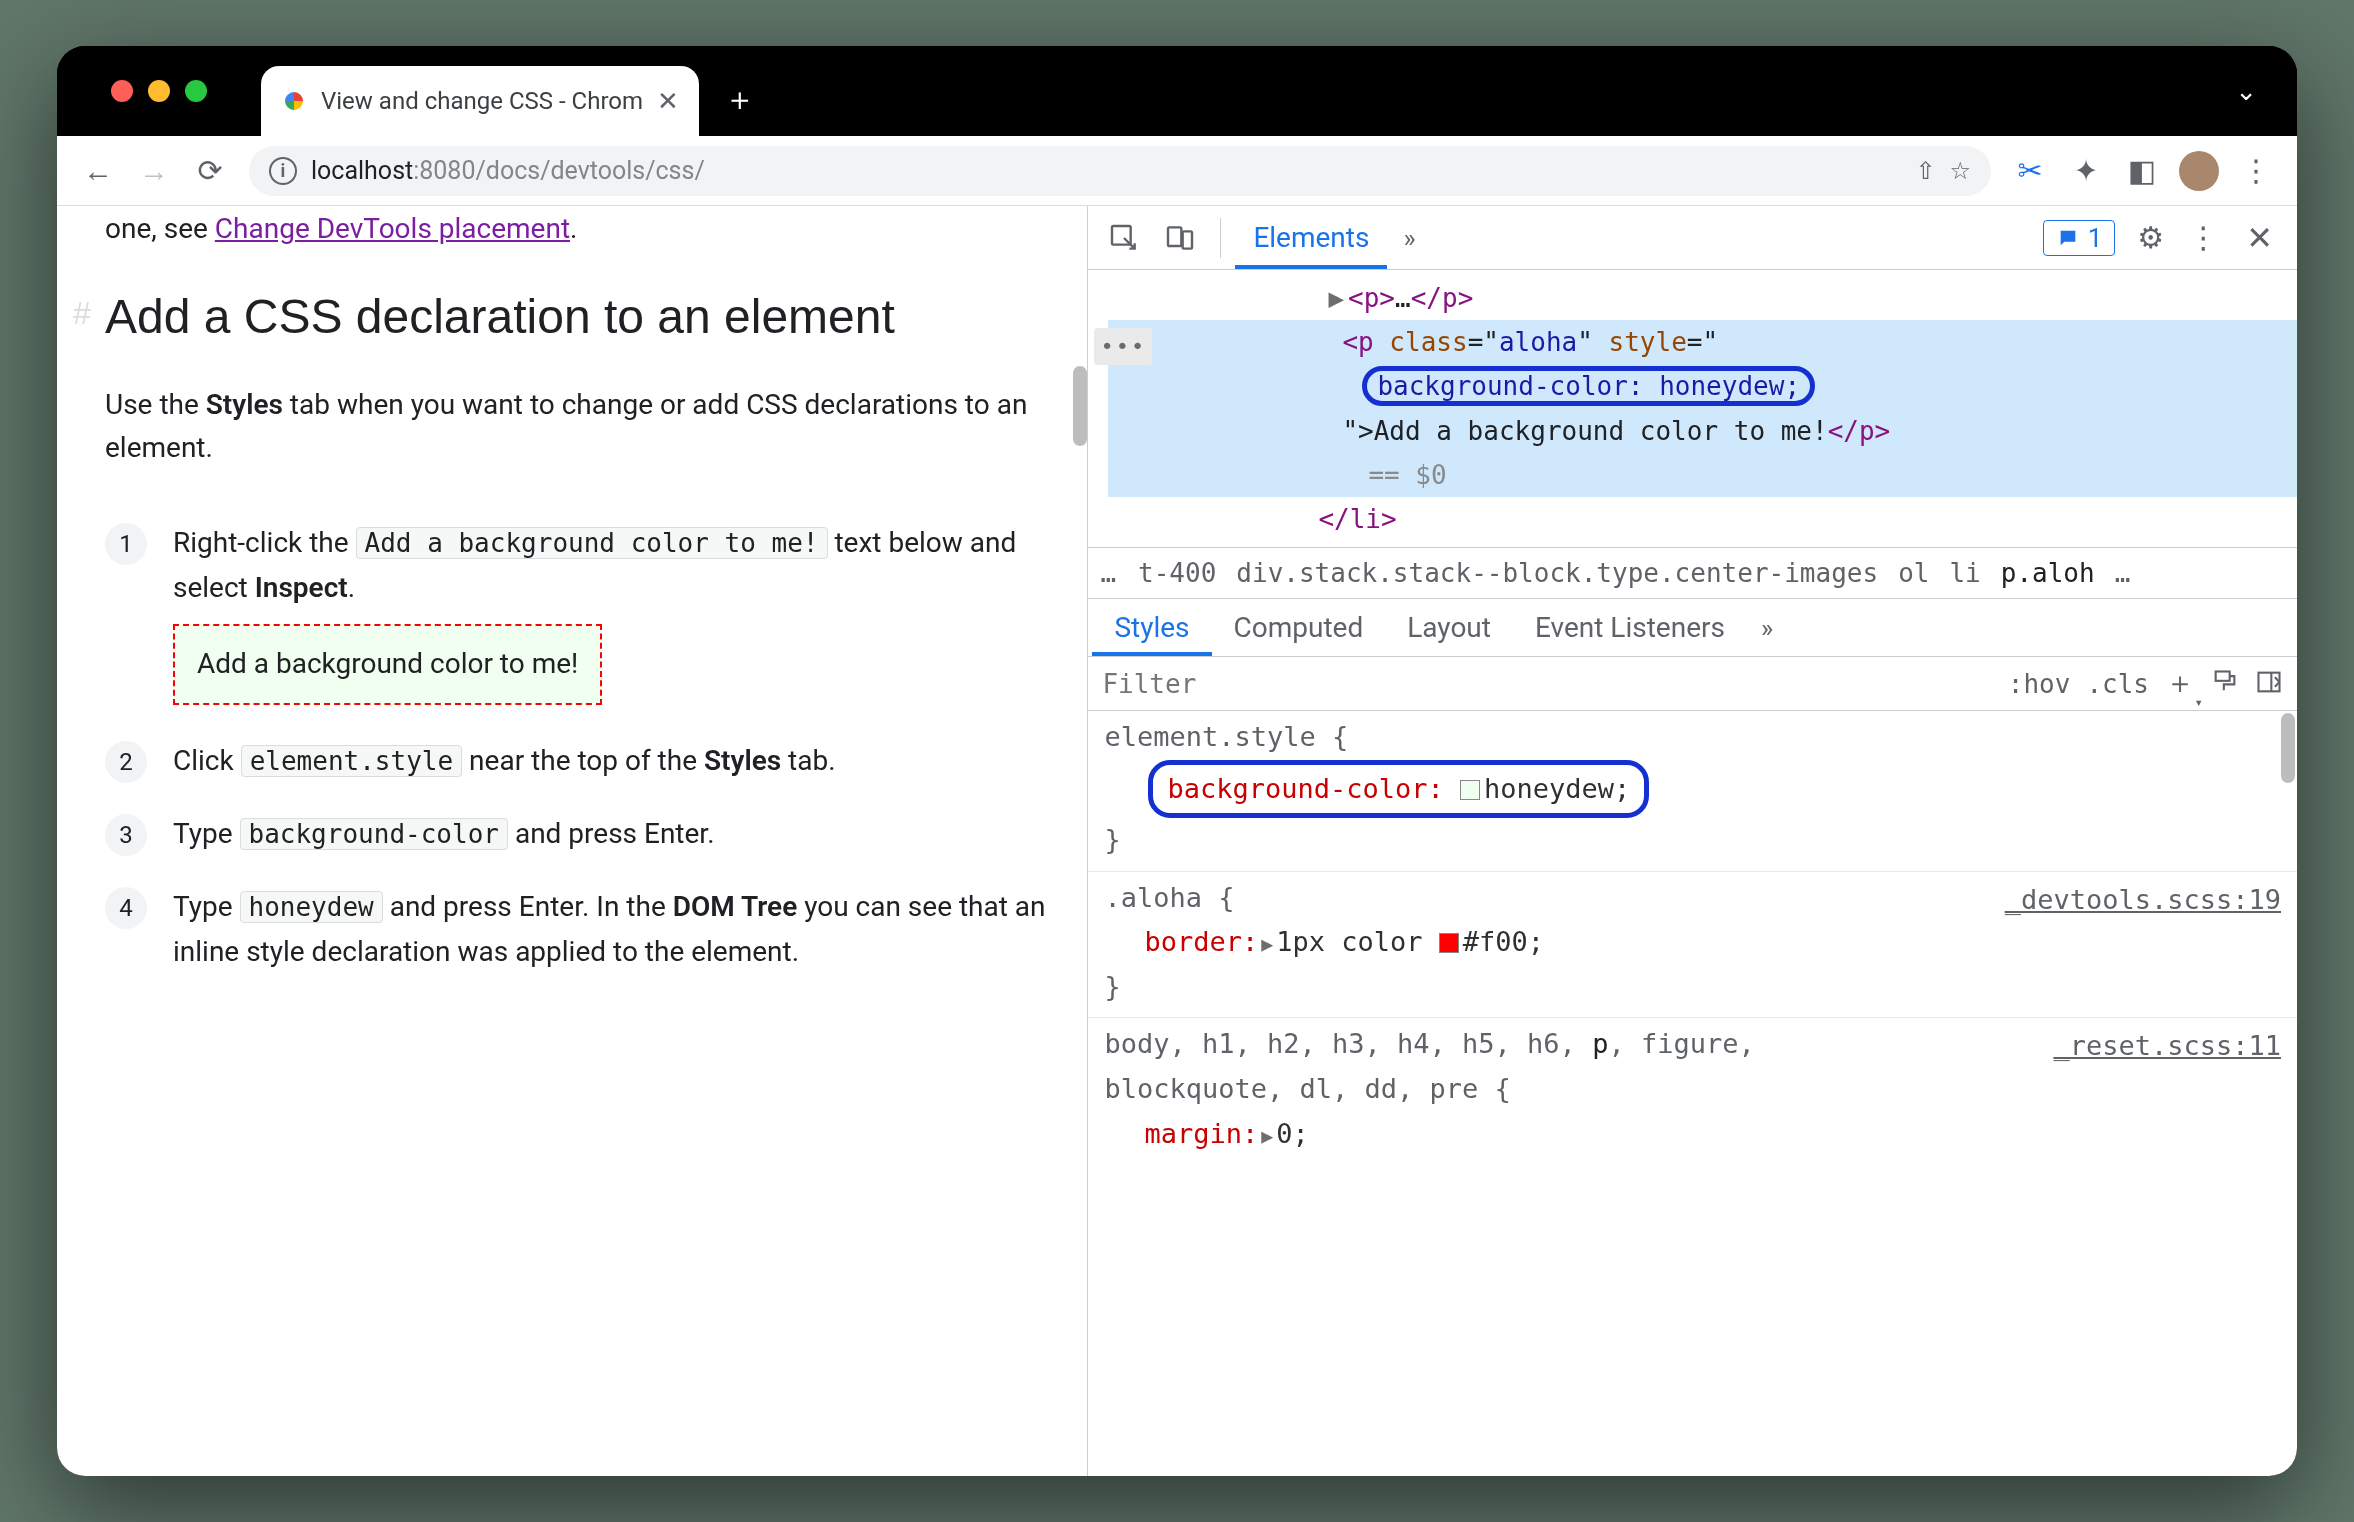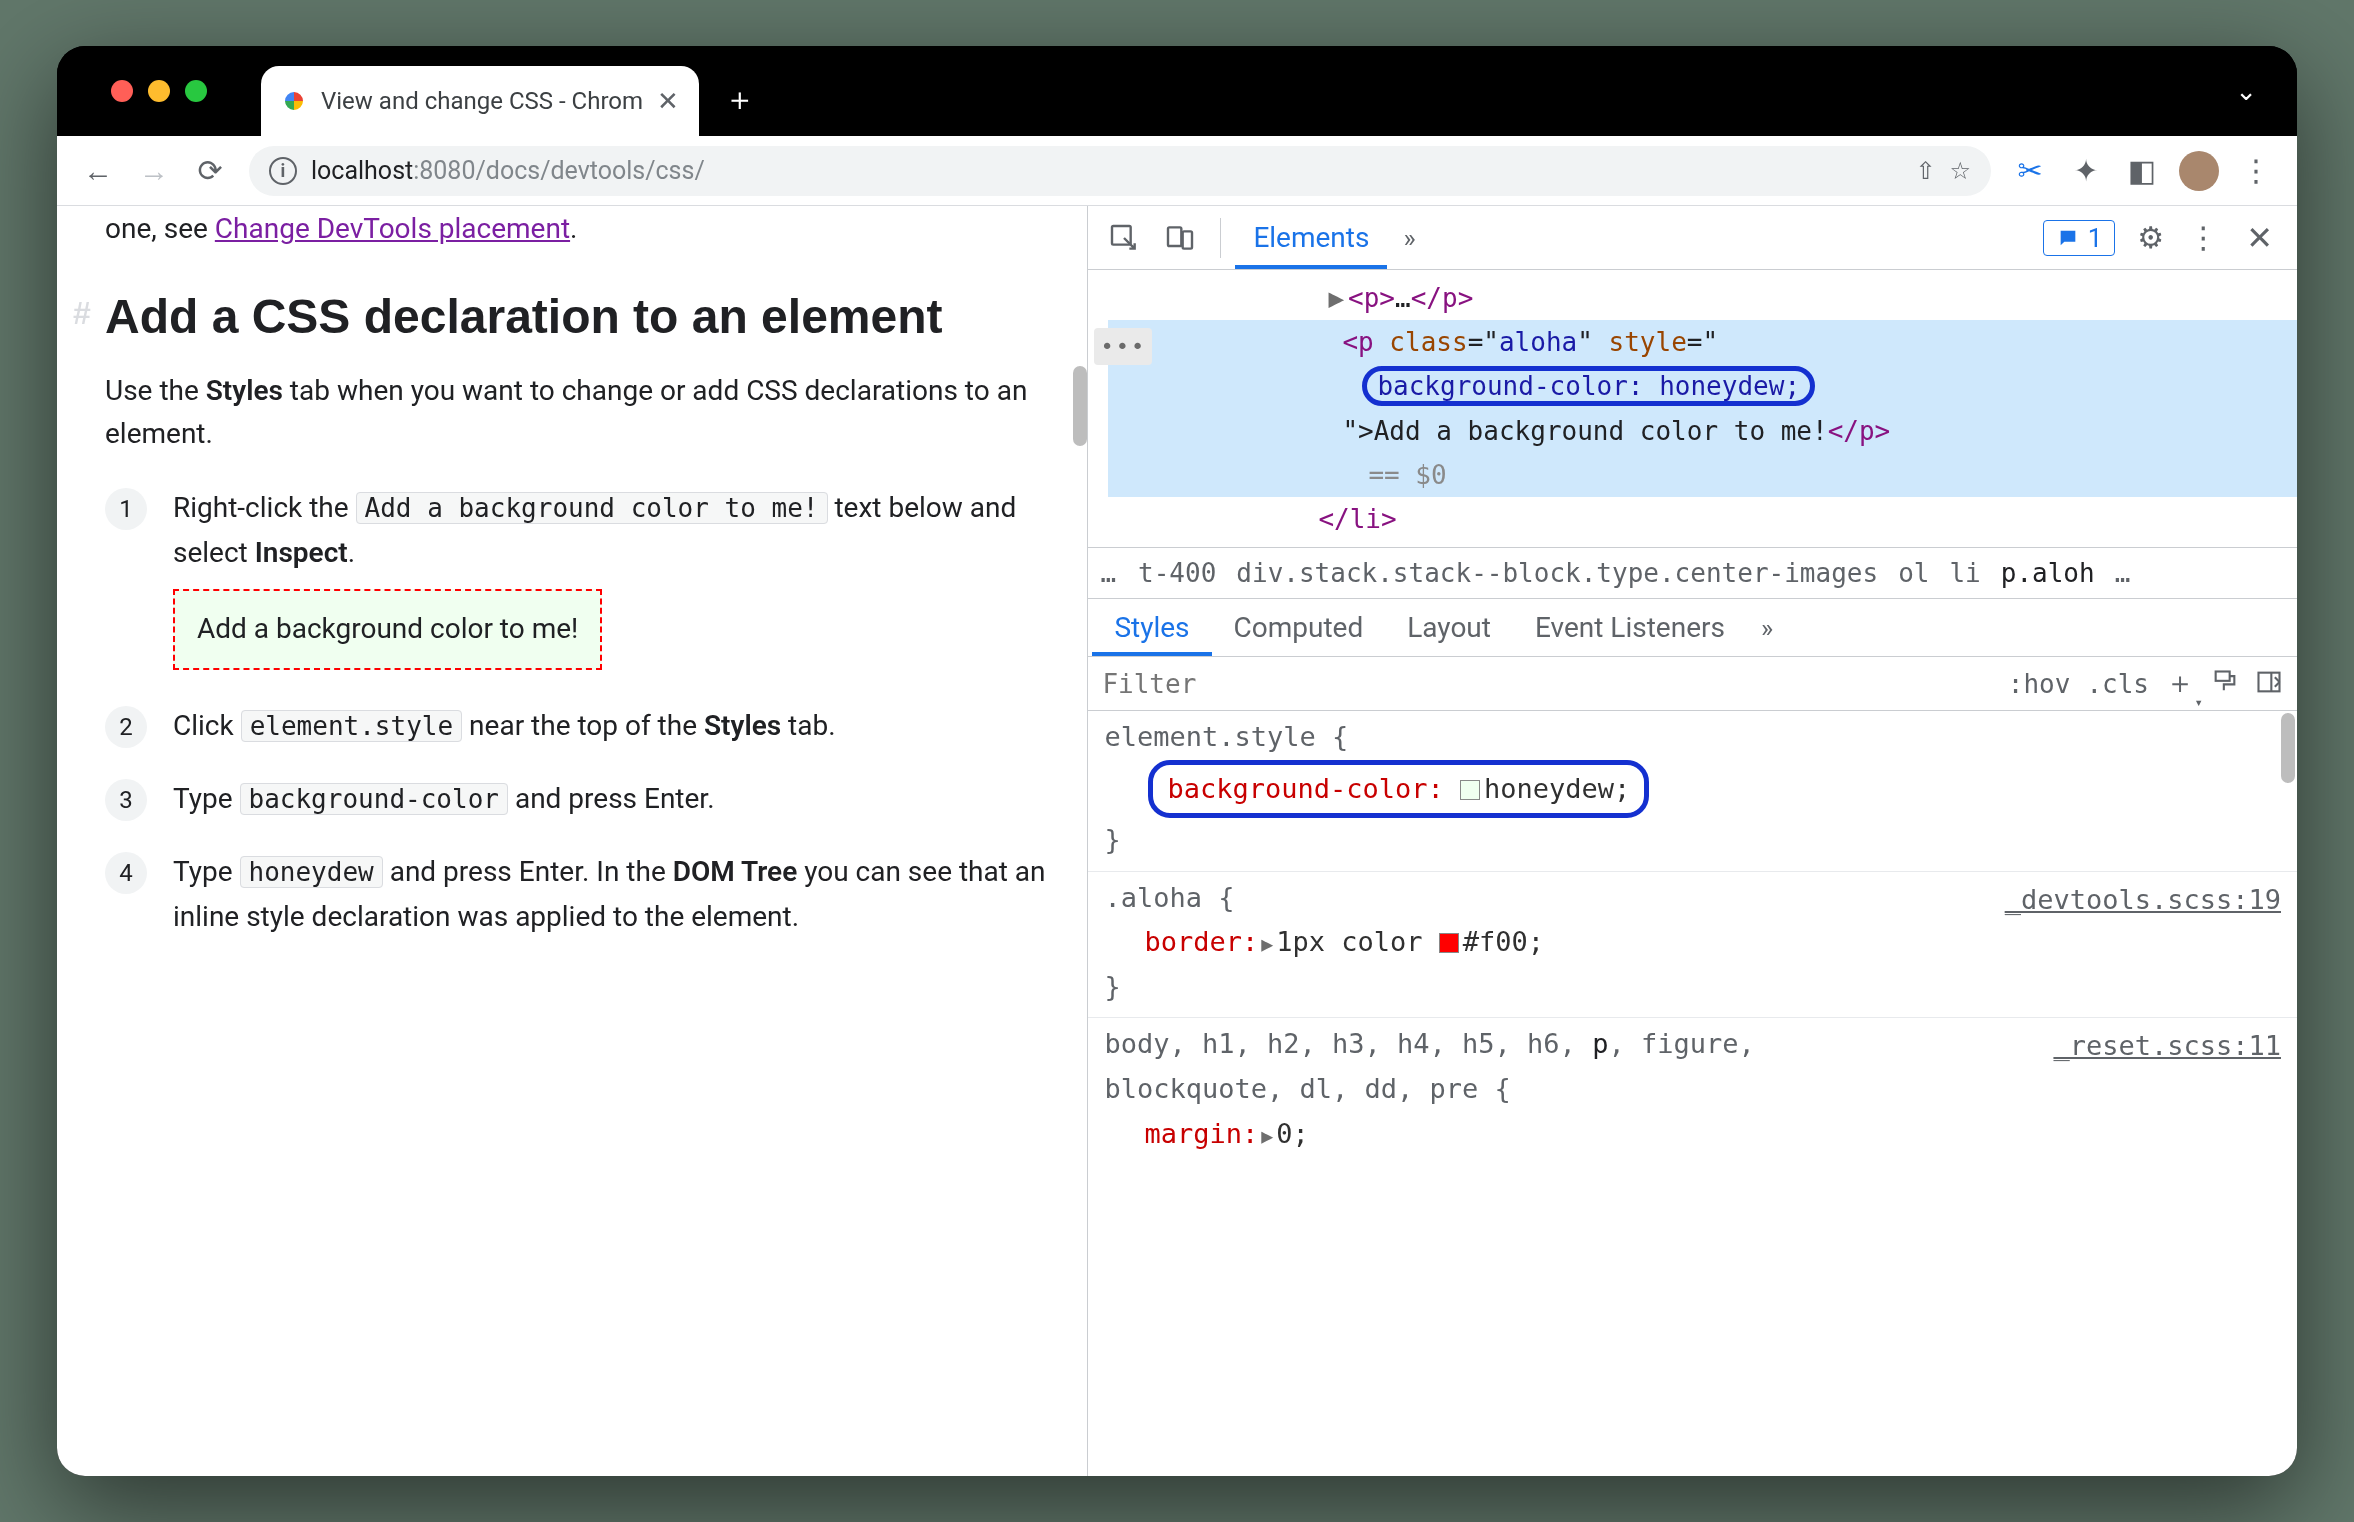--- a/index.html
+++ b/index.html
@@ -41,23 +41,23 @@
 
   
   .content { flex:1; display:flex; min-height:0; background:#fff;}
   .page { width: 46%; position:relative; overflow:hidden; padding:0 24px 0 48px; color:#202124; }
   .page-scroll { position:absolute; right:0; top:160px; width:14px; height:80px; background:#bdbdbd; border-radius:7px; }
   .devtools { flex:1; display:flex; flex-direction:column; border-left:1px solid #cacdd1; min-width:0;}
 
   
   .page .intro { font-size:28px; margin-top:6px; }
   .page .intro a { color:#7b1fa2; text-decoration:underline; }
-  .page h2 { font-family: "Google Sans", -apple-system, sans-serif; font-weight:700; font-size:48px; line-height:1.25; margin:42px 0 22px; color:#202124; position:relative; }
+  .page h2 { font-family: "Google Sans", -apple-system, sans-serif; font-weight:400; font-size:48px; line-height:1.25; margin:42px 0 36px; color:#202124; position:relative; }
   .page h2::before { content:"#"; position:absolute; left:-32px; top:6px; color:#dadce0; font-size:32px; }
-  .page p.lede { font-size:28px; line-height:1.55; margin-bottom:30px; }
+  .page p.lede { font-size:28px; line-height:1.55; margin-bottom:51px; }
   .page ol { list-style:none; counter-reset:step; }
   .page li { display:flex; gap:26px; font-size:28px; line-height:1.6; margin-bottom:28px; }
   .page li .num { width:42px; height:42px; border-radius:50%; background:#f1f3f4; color:#202124; display:flex; align-items:center; justify-content:center; flex-shrink:0; font-size:24px; margin-top:2px;}
   .page li .body { flex:1; }
   .page code.inline { font-family: ui-monospace,Menlo,monospace; background:#f6f7f7; border:1px solid #dadce0; padding:0 8px; border-radius:4px; font-size:26px; }
   .page b { font-weight:600; }
   .page .demo { border:2px dashed #f00; background:#f0fff0; padding:16px 22px; margin:14px 0 6px; font-size:28px; display:inline-block; }
 
   
   .dt-header { height:64px; border-bottom:1px solid #cacdd1; display:flex; align-items:center; padding:0 10px; gap:4px; }

